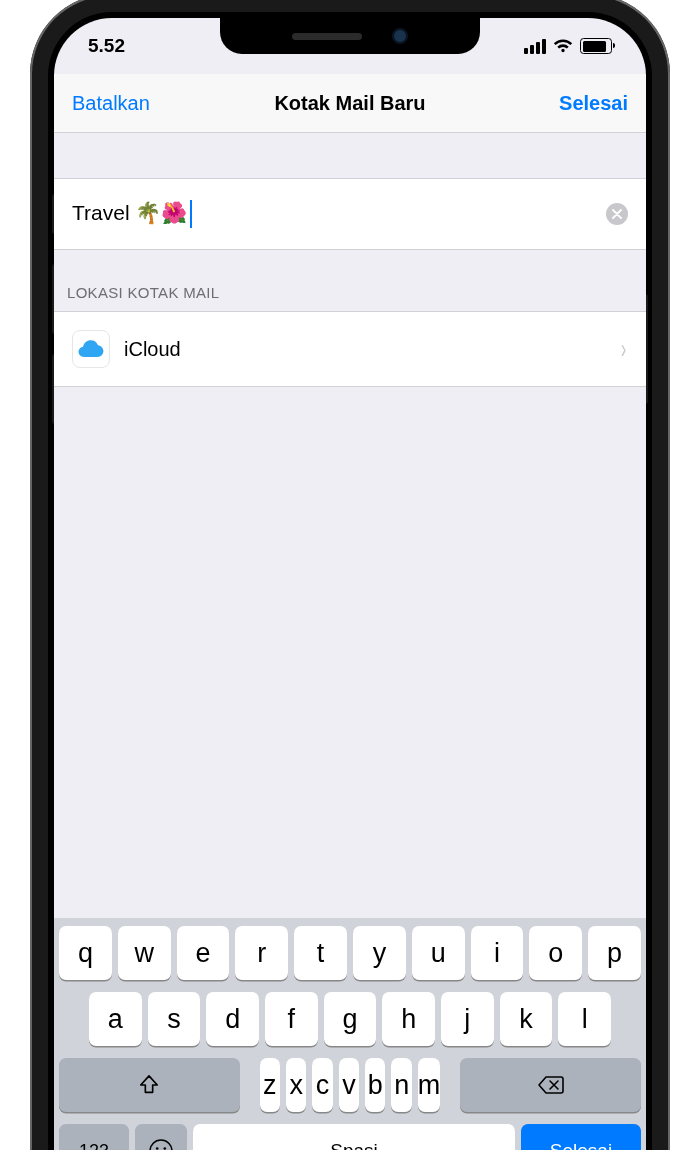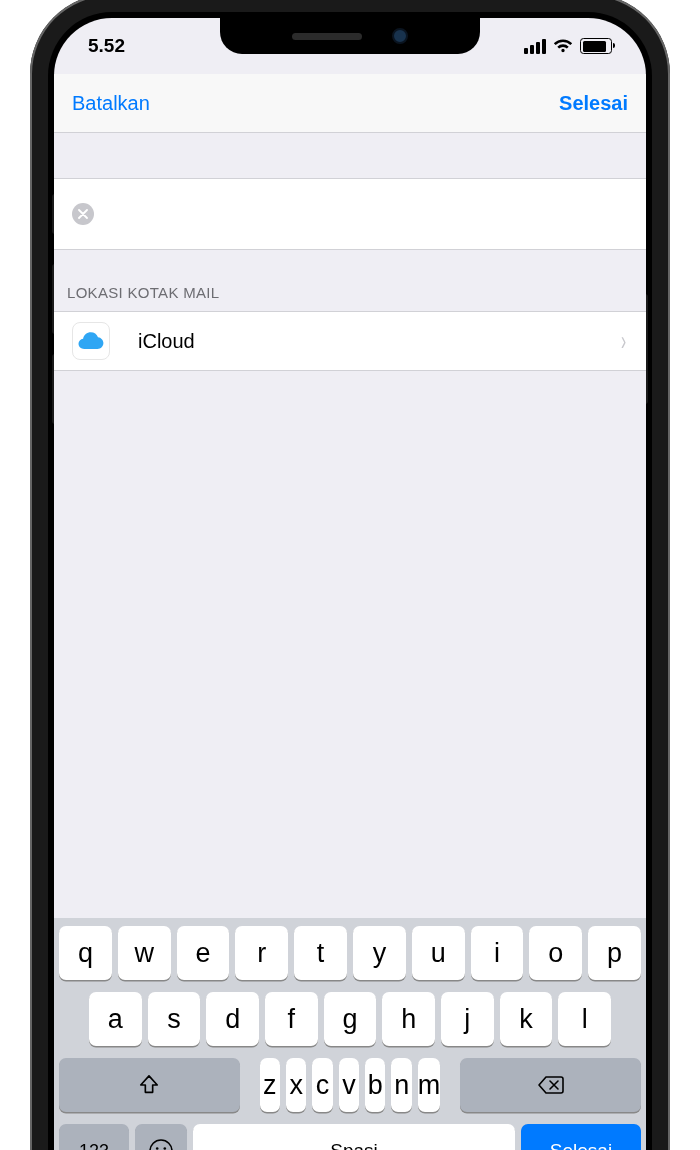--- a/index.html
+++ b/index.html
@@ -71,21 +71,21 @@
 
   
   .content{position:absolute;top:114px;left:0;right:0;bottom:0;}
   .spacer-top{height:46px;}
   .cell{background:#fff;border-top:1px solid #d1d1d6;border-bottom:1px solid #d1d1d6;display:flex;align-items:center;padding:0 18px;height:70px;}
   .name-input{flex:1;font-size:21px;border:none;outline:none;background:transparent;color:#000;}
   .cursor{display:inline-block;width:2px;height:28px;background:var(--ios-blue);vertical-align:middle;margin-left:2px;animation:blink 1s steps(1) infinite;}
   @keyframes blink{50%{opacity:0;}}
   .clear-btn{width:22px;height:22px;border-radius:50%;background:#c7c7cc;display:flex;align-items:center;justify-content:center;color:#fff;font-size:14px;}
   .section-header{font-size:15px;color:var(--ios-label);padding:34px 13px 10px;letter-spacing:0.3px; text-transform:uppercase;}
-  .loc-cell{background:#fff;border-top:1px solid #d1d1d6;border-bottom:1px solid #d1d1d6;display:flex;align-items:center;padding:0 18px;height:58px;gap:28px;}
+  .loc-cell{background:#fff;border-top:1px solid #d1d1d6;border-bottom:1px solid #d1d1d6;display:flex;align-items:center;padding:8px 18px;height:58px;gap:14px;}
   .icloud-img{width:36px;height:36px;border-radius:8px;background:#fff;display:flex;align-items:center;justify-content:center;border:1px solid #e6e6e6;}
   .loc-label{flex:1;font-size:20px;}
   .chev{color:#c7c7cc;font-size:28px;transform:scaleX(0.55);}
 
   
   .keyboard{position:absolute;left:0;right:0;bottom:0;height:352px;background:var(--ios-kb-bg);padding:8px 5px 32px;box-sizing:border-box;}
   .krow{display:flex;justify-content:center;gap:6px;margin-bottom:12px;}
   .key{background:var(--ios-key-bg);border-radius:7px;box-shadow:0 1.5px 0 #888;height:54px;display:flex;align-items:center;justify-content:center;font-size:27px;color:#000;}
   .krow.alpha .key{flex:1;}
   .krow.r2{padding:0 30px;}
@@ -131,27 +131,31 @@
                 </svg>
             </span>
             <span class="batt">
                 <i></i>
               </span>
           </div>
         </div>
 
         <div class="navbar">
           <span class="nav-btn">Batalkan</span>
+          <span class="nav-title">Kotak Mail Baru</span>
           <span class="nav-btn nav-save">Selesai</span>
         </div>
 
         <div class="content">
           <div class="spacer-top"></div>
 
           <div class="cell">
+            <span class="name-input">
+              <span>Travel 🌴🌺</span><span class="cursor"></span>
+            </span>
             <span class="clear-btn">
               <svg width="10" height="10" viewBox="0 0 10 10">
                   <path d="M1 1l8 8M9 1l-8 8" stroke="#fff" stroke-width="1.8" stroke-linecap="round"></path>
                 </svg>
             </span>
           </div>
 
           <div class="section-header">LOKASI KOTAK MAIL</div>
 
           <div class="loc-cell">

